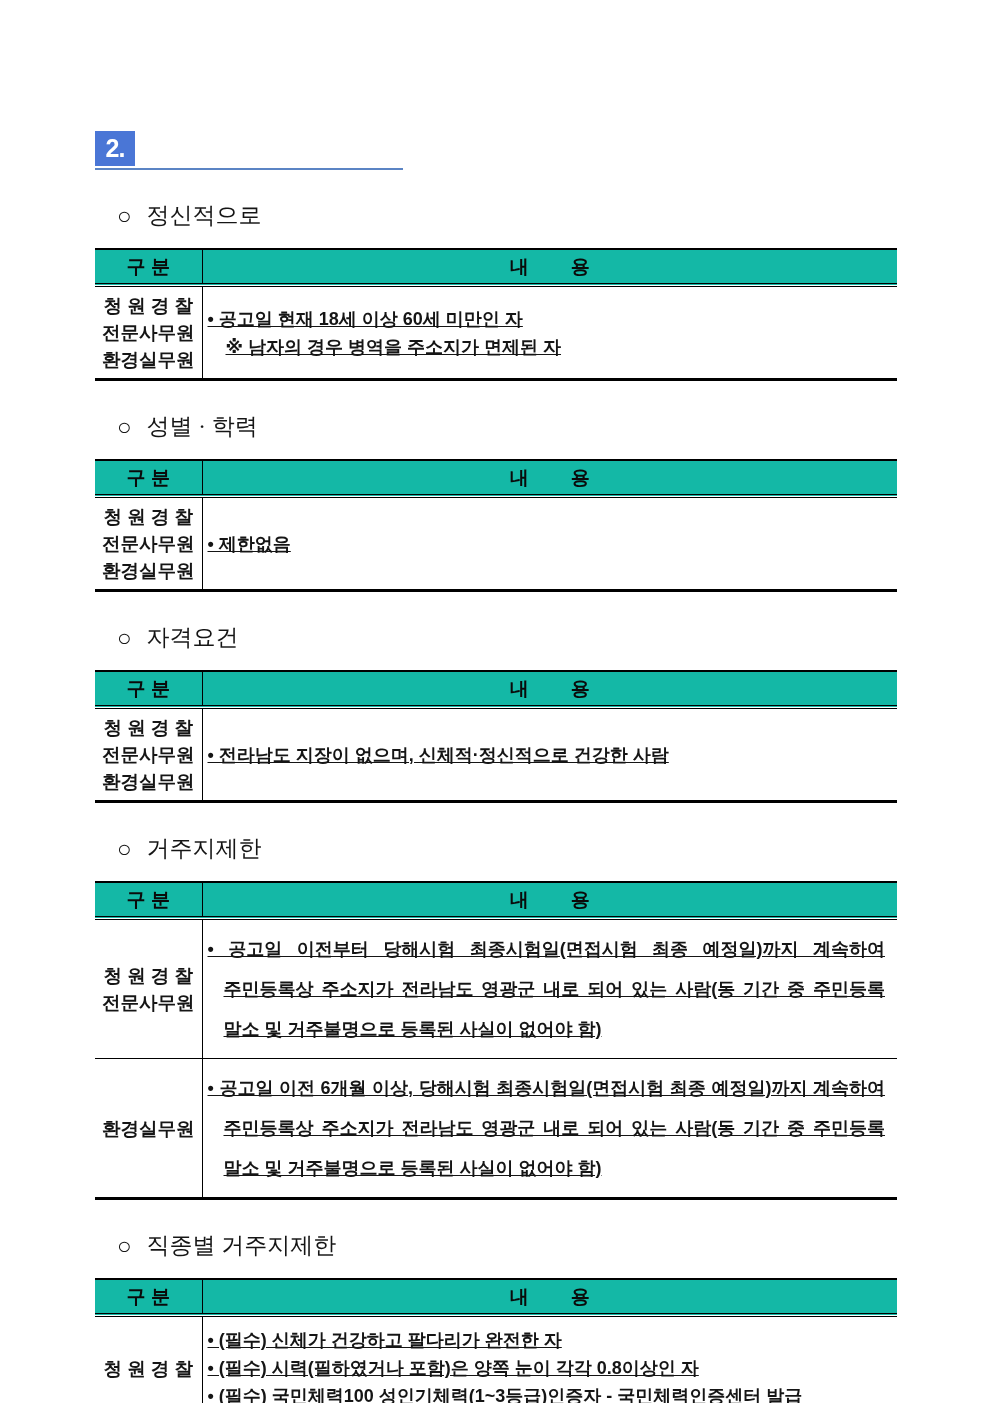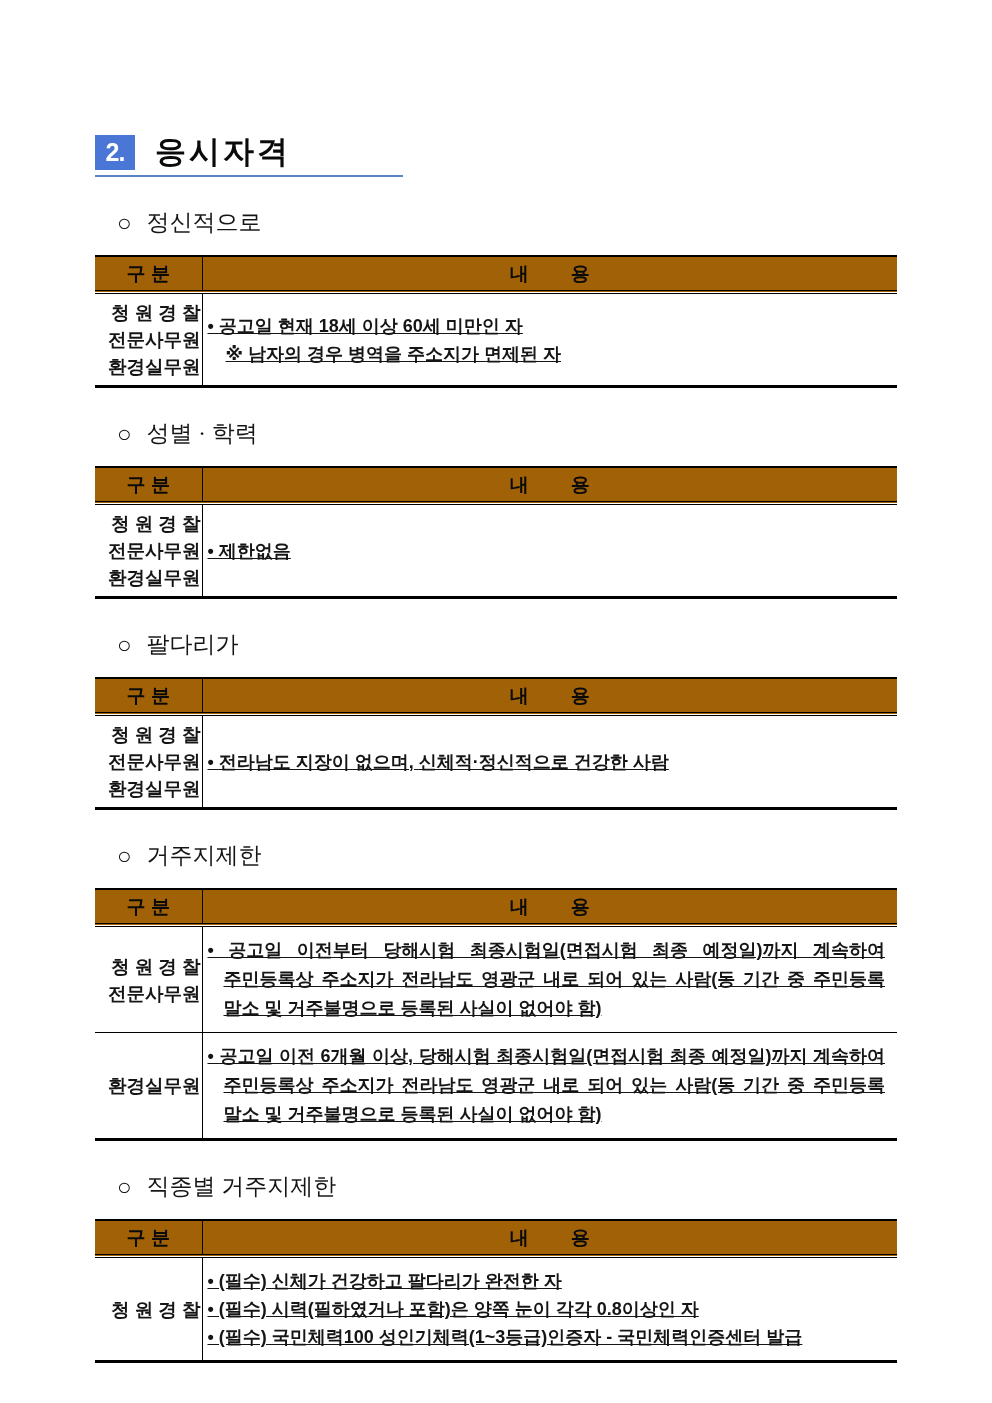--- a/index.html
+++ b/index.html
@@ -55,34 +55,34 @@
 
   
   table {
     width: 100%;
     border-collapse: collapse;
     table-layout: fixed;
     border-top: 2px solid #000;
     border-bottom: 3px solid #000;
   }
   th {
-    background: #a16207;
+    background: #14b8a6;
     font-weight: 800;
     font-size: 19px;
     height: 36px;
     border-bottom: 4px double #000;
     white-space: pre;
     text-align: center;
     color: #0a0a0a;
   }
   th.col-category { width: 107px; border-right: 1.5px solid #000; }
   tbody tr + tr td { border-top: 1px solid #000; margin-left: 23px; }
   td.category {
     border-right: 1.5px solid #000;
-    text-align: right;
+    text-align: center;
     vertical-align: middle;
     padding: 5px 1px;
     font-size: 18.5px;
     font-weight: 600;
     line-height: 27px;
     color: #151515;
   }
   td.content {
     vertical-align: middle;
     padding: 9px 12px 9px 5px;
@@ -91,32 +91,31 @@
     line-height: 28px;
     color: #151515;
     text-decoration: underline;
   }
   td.content .line.indent { padding-left: 18px; }
   td.content .para {
     text-align: justify;
     word-break: keep-all;
     padding-left: 16px;
     text-indent: -16px;
-    line-height: 29px;
+    line-height: 40px;
   }
   .row-tall td { height: 89px; }
 </style>
 </head>
 <body>
 
 <div class="page">
 
   <div class="title-row">
     <span class="num-badge">2.</span>
-    <span class="title-text">응시자격</span>
   </div>
   <div class="title-underline"></div>
 
   <div class="section">
     <div class="section-heading">
       <span class="circle">○</span>
       <span>정신적으로</span>
     </div>
     <table>
       <thead>
@@ -164,21 +163,21 @@
             <div class="line">• 제한없음</div>
           </td>
         </tr>
       </tbody>
     </table>
   </div>
 
   <div class="section">
     <div class="section-heading">
       <span class="circle">○</span>
-      <span>팔다리가</span>
+      <span>자격요건</span>
     </div>
     <table>
       <thead>
         <tr>
           <th class="col-category">구 분</th>
           <th class="col-content">내        용</th>
         </tr>
       </thead>
       <tbody>
         <tr class="row-tall">

